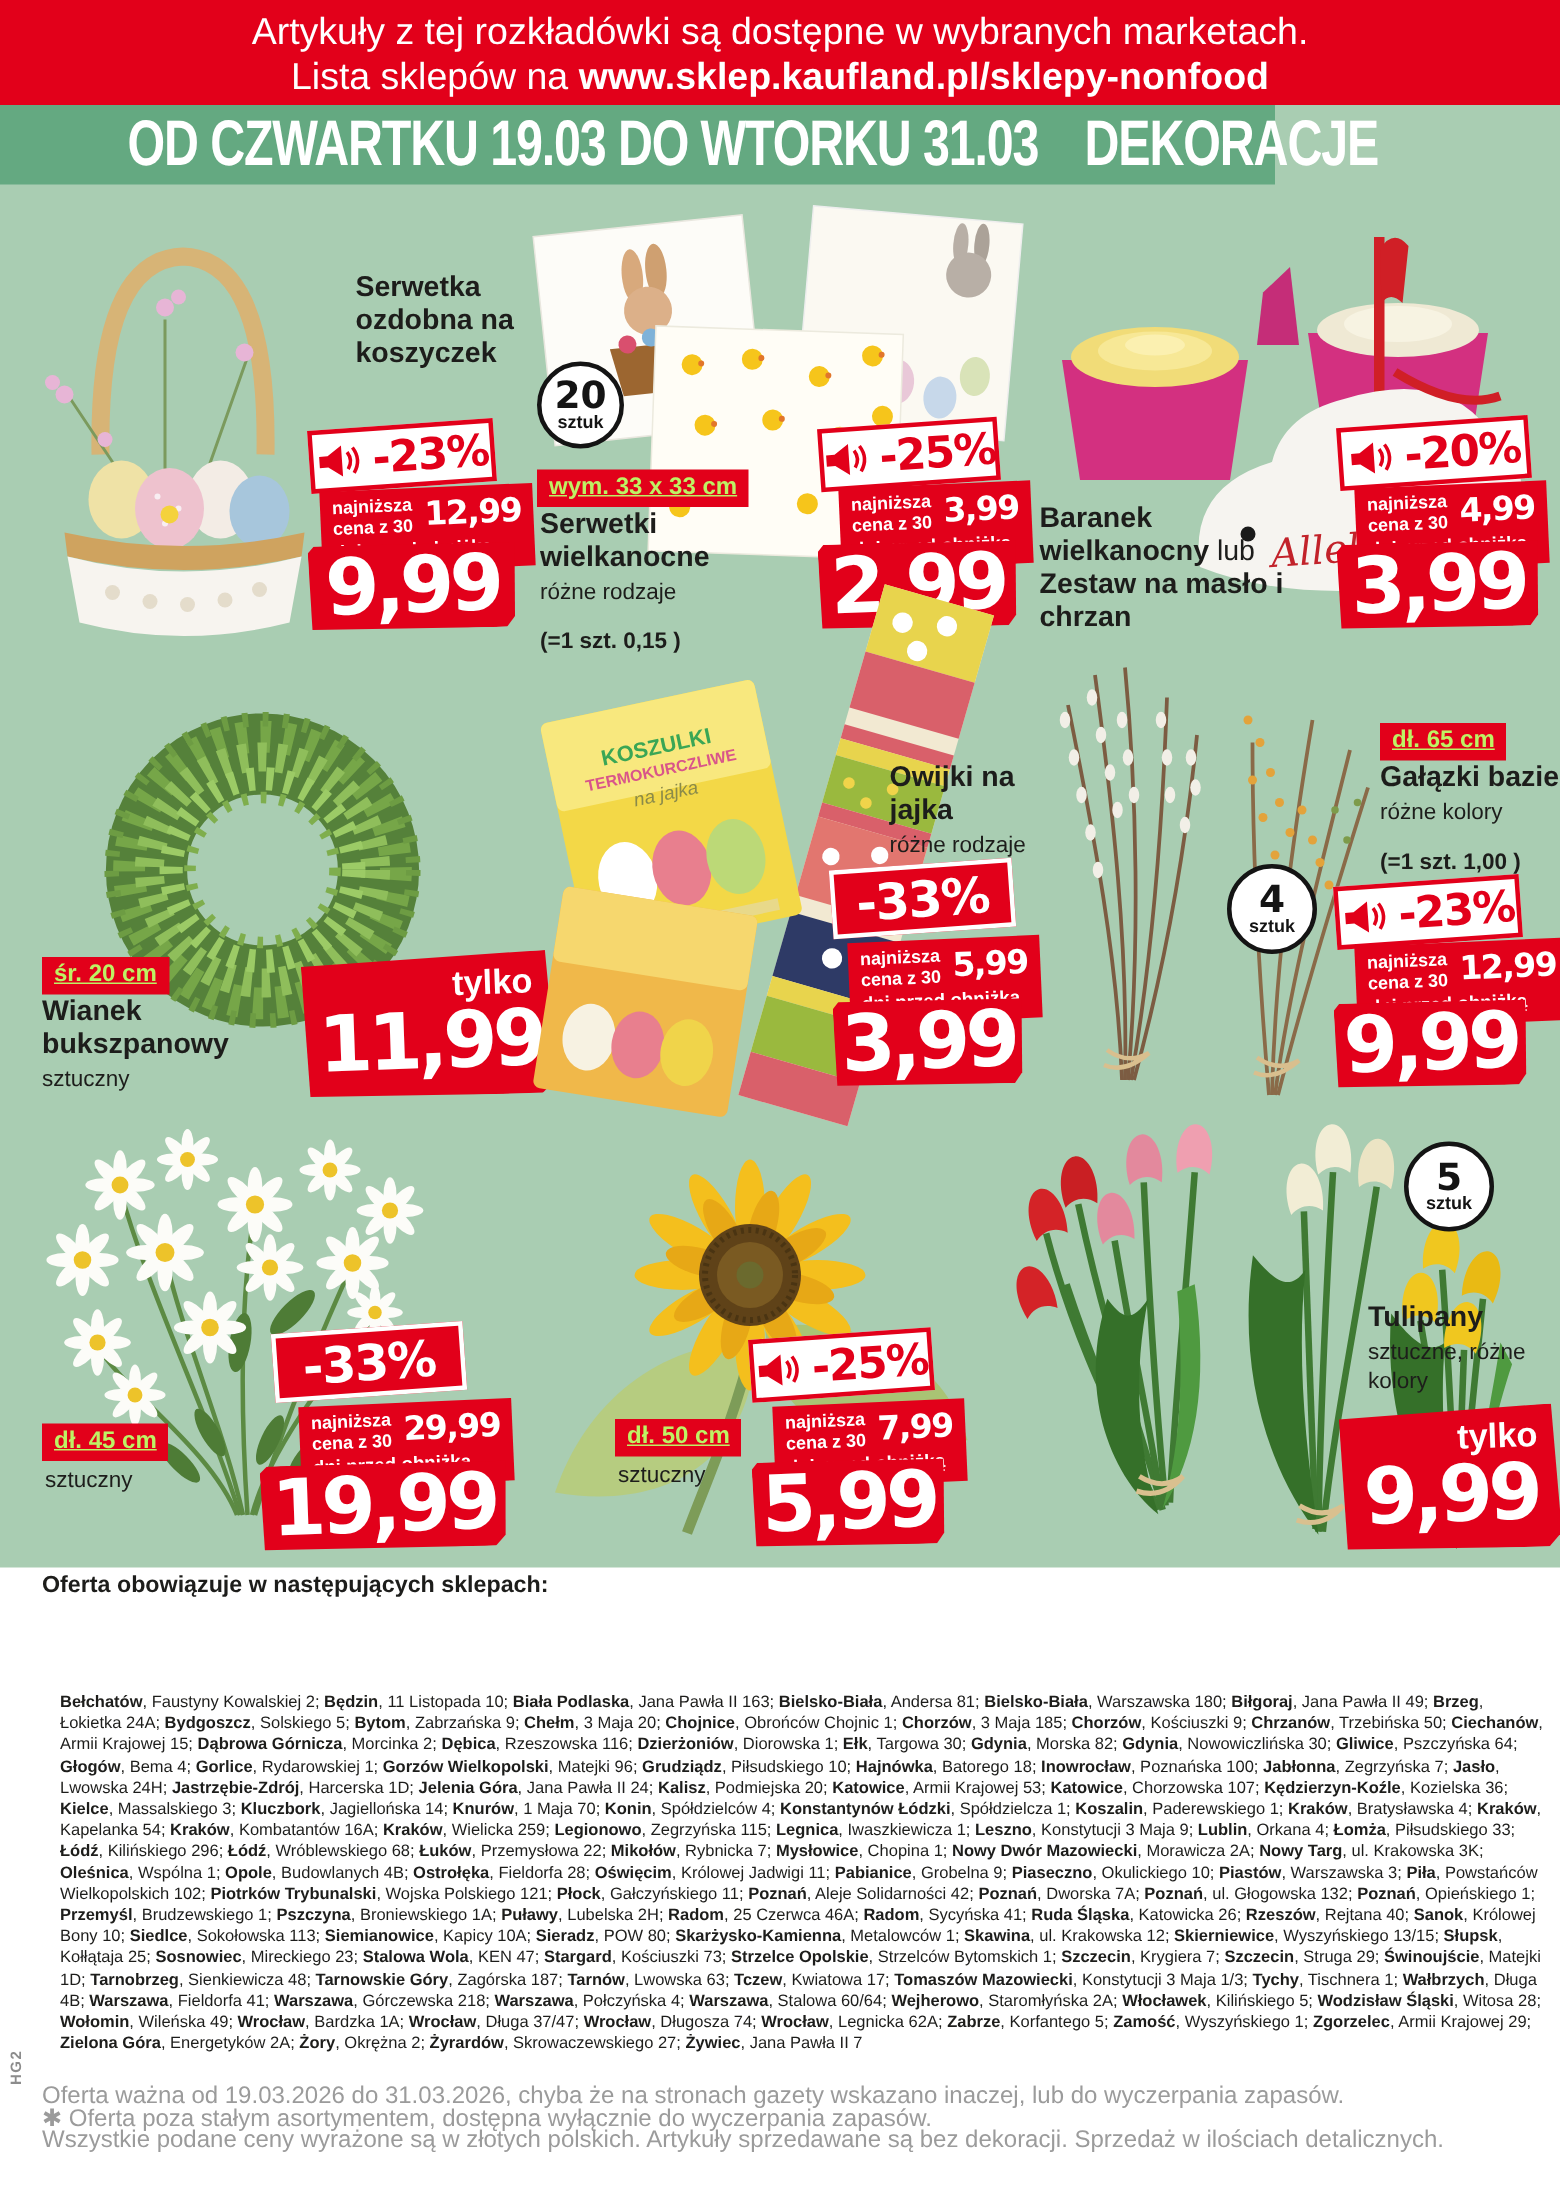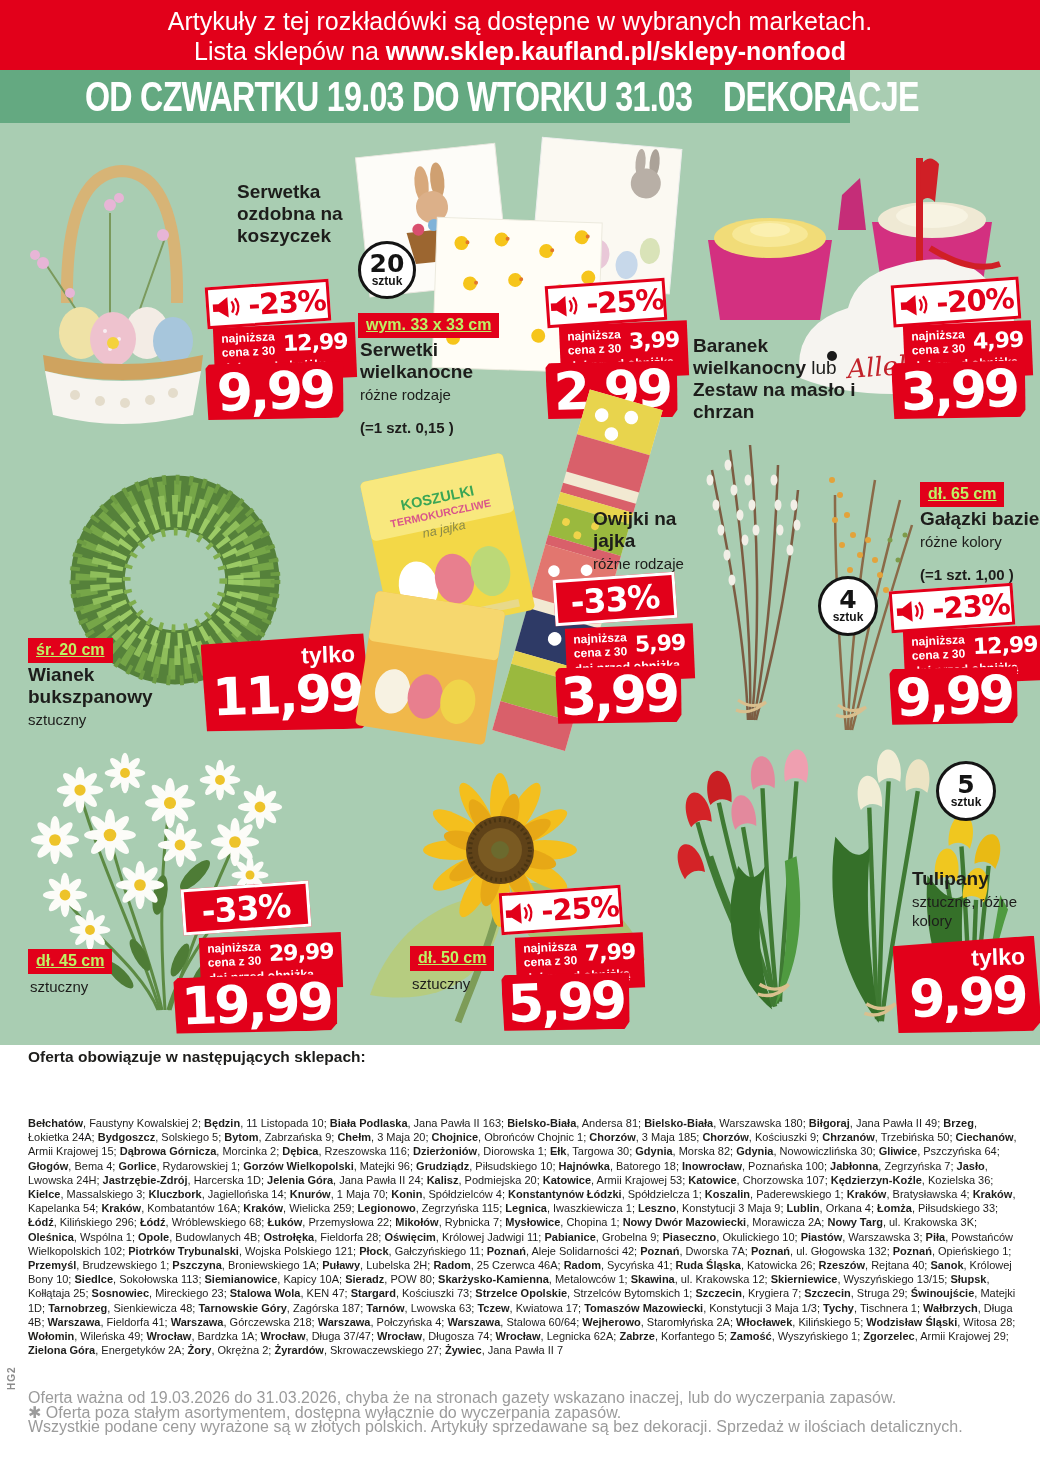--- a/index.html
+++ b/index.html
@@ -61,21 +61,21 @@
   .info-bottom { font-weight:700; font-size:12.5px; line-height:1.25; margin-top:1px; }
 
   .price-box { position:absolute; height:58px; background:var(--red); color:#fff; display:flex; align-items:center; justify-content:center; transform:rotate(-2deg); clip-path:polygon(0 8%, 3% 0, 100% 3%, 99% 88%, 95% 100%, 1% 96%); }
   .price-box .val, .tylko-box .val { font-family:"DejaVu Sans", sans-serif; font-weight:700; font-size:52px; letter-spacing:-3px; line-height:1; }
 
   .tylko-box { position:absolute; background:var(--red); color:#fff; padding:7px 10px 10px; transform:rotate(-2deg); text-align:center; clip-path:polygon(0 6%, 97% 0, 100% 90%, 94% 100%, 2% 97%); }
   .tylko-box .tylko { display:block; text-align:right; font-weight:700; font-size:23px; line-height:1.15; padding-right:4px; }
 
   
   .stores-heading { position:absolute; left:28px; top:1048px; margin:0; color:var(--dark); font-size:15.5px; font-weight:700; }
-  .store-list { position:absolute; left:28px; top:1116px; width:990px; margin:0; color:var(--dark); font-size:11px; line-height:14.2px; }
+  .store-list { position:absolute; left:28px; top:1116px; width:990px; margin:12px; color:var(--dark); font-size:11px; line-height:14.2px; }
   .store-list b { font-weight:700; }
   .page-code { position:absolute; left:6px; top:1390px; transform:rotate(-90deg); transform-origin:0 0; color:#8c8c8c; font-size:10px; font-weight:700; letter-spacing:1px; }
   .legal { position:absolute; left:28px; top:1391px; width:990px; color:#9b9b9b; font-size:16px; line-height:14.6px; }
 </style>
 </head>
 <body>
 
 <div class="page">
 
   <header class="topbar">

